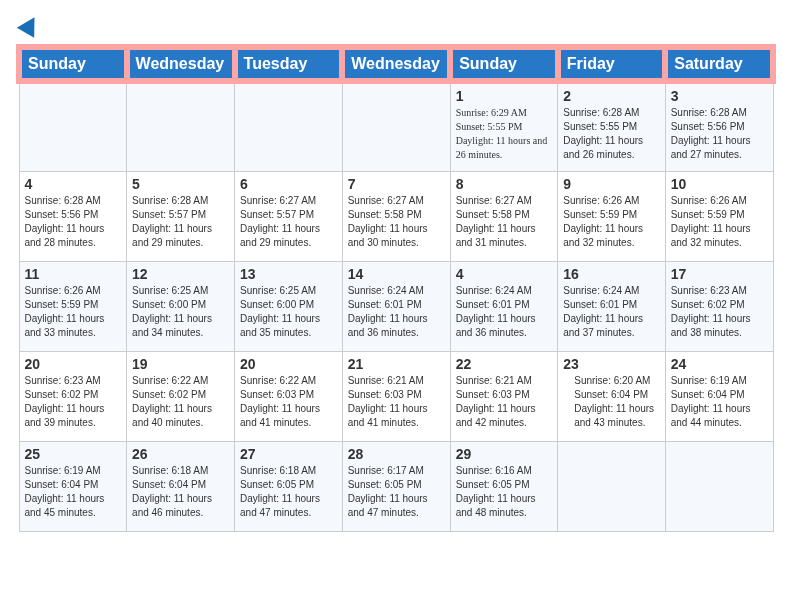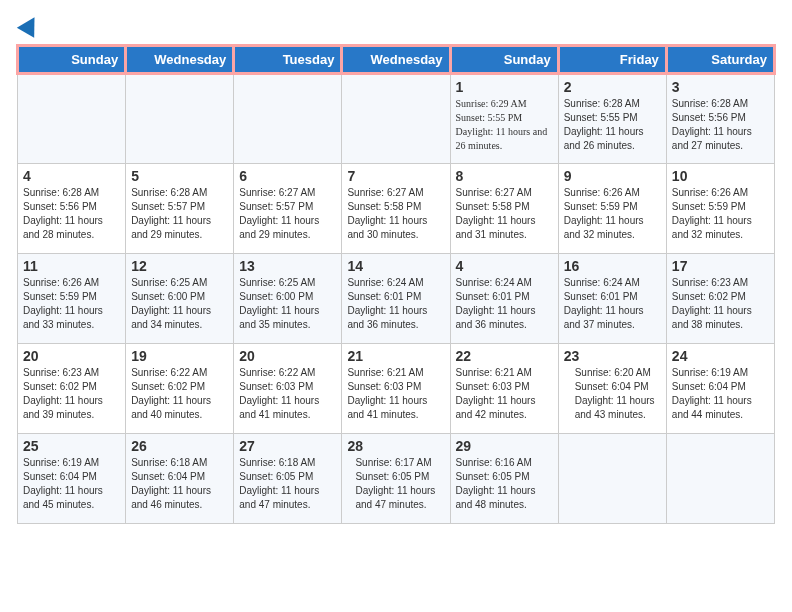--- a/index.html
+++ b/index.html
@@ -50,25 +50,25 @@
       color: #555;
     }
     .calendar {
       width: 100%;
       border-collapse: collapse;
       font-size: 11px;
     }
     .calendar thead th {
       background-color: #2878c8;
       color: #fff;
-      text-align: right;
+      text-align: left;
       padding: 5px 6px;
-      font-size: 13px;
+      font-size: 16px;
       font-weight: bold;
-      border: 3px solid #fca5a5;
+      border: 6px solid #fca5a5;
     }
     .calendar tbody td {
       border: 1px solid #ccc;
       vertical-align: top;
       padding: 4px 5px;
       width: 108px;
       min-height: 80px;
       height: 90px;
     }
     .day-num {
@@ -289,21 +289,21 @@
 Daylight: 11 hours and 46 minutes.</div>
         </td>
         <td>
           <div class="day-num">27</div>
           <div class="day-info" style="white-space: pre-line;">Sunrise: 6:18 AM
 Sunset: 6:05 PM
 Daylight: 11 hours and 47 minutes.</div>
         </td>
         <td>
           <div class="day-num">28</div>
-          <div class="day-info" style="white-space: pre-line; margin-left: 8px;">Sunrise: 6:17 AM
+          <div class="day-info" style="white-space: pre-line;">Sunrise: 6:17 AM
 Sunset: 6:05 PM
 Daylight: 11 hours and 47 minutes.</div>
         </td>
         <td>
           <div class="day-num">29</div>
           <div class="day-info" style="white-space: pre-line;">Sunrise: 6:16 AM
 Sunset: 6:05 PM
 Daylight: 11 hours and 48 minutes.</div>
         </td>
         <td class="empty-cell"></td>

